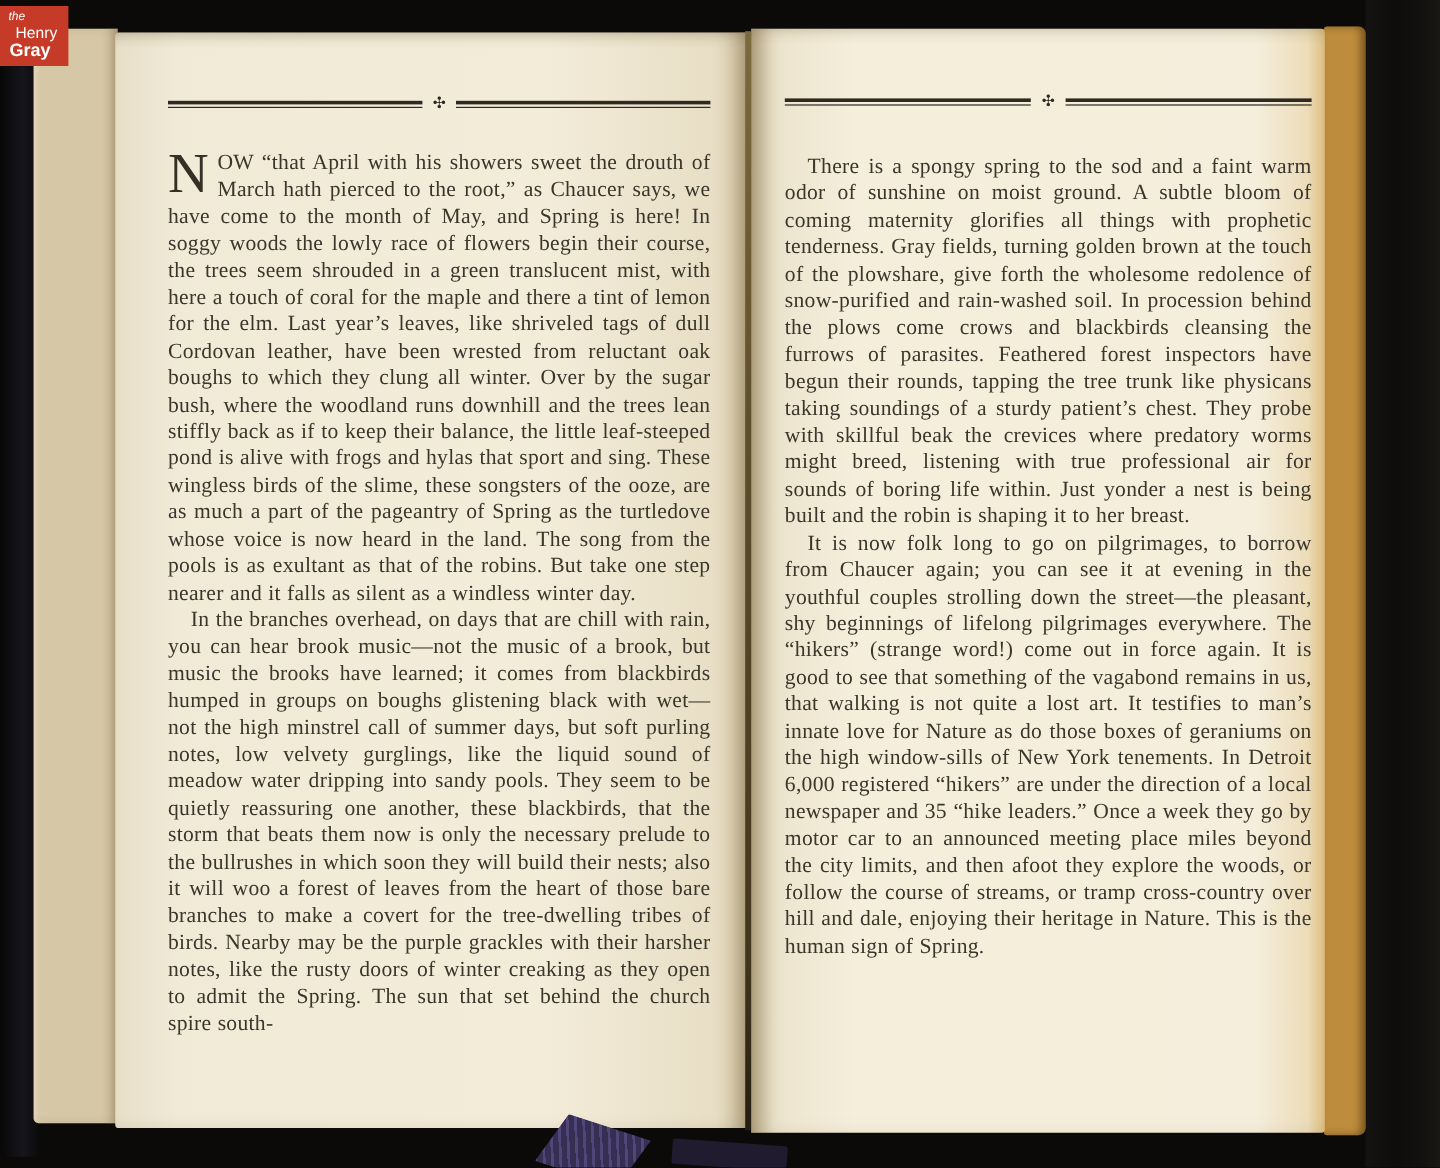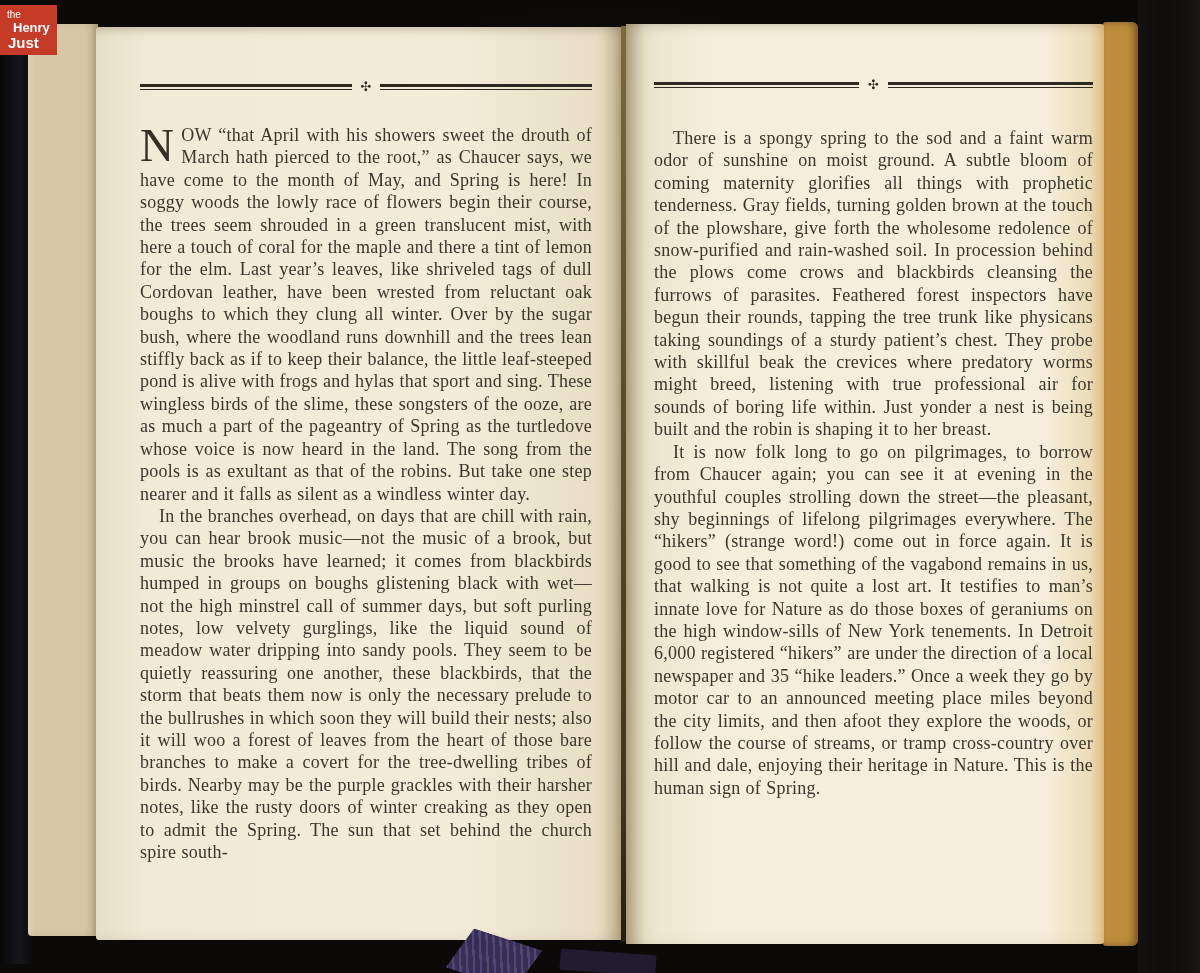--- a/index.html
+++ b/index.html
@@ -106,22 +106,22 @@
   
   .logo{
     position:absolute;left:0;top:5px;width:57px;height:50px;
     background:#c53b27;
     color:#ffffff;
     font-family:"Liberation Sans",sans-serif;
     box-sizing:border-box;
     padding:5px 0 0 6px;
     line-height:1;
   }
-  .logo .l-the{display:block;font-size:10px;margin:0 0 1px 1px;}
-  .logo .l-henry{display:block;font-size:13px;font-weight:bold;margin:0 0 1px 7px;}
+  .logo .l-the{display:block;font-size:10px;margin:0 0 1px 1px;font-style:italic;}
+  .logo .l-henry{display:block;font-size:13px;font-weight:normal;margin:0 0 1px 7px;}
   .logo .l-ford{display:block;font-size:15px;font-weight:bold;margin:1px 0 0 2px;}
 </style>
 </head>
 <body>
 
 <div class="scene">
 
   <div class="cover-left"></div>
   <div class="page-stack-left"></div>
   <div class="cover-right"></div>
@@ -152,16 +152,16 @@
       <p class="para indent">It is now folk long to go on pilgrimages, to borrow from Chaucer again; you can see it at evening in the youthful couples strolling down the street—the pleasant, shy beginnings of lifelong pilgrimages everywhere.  The “hikers” (strange word!) come out in force again.  It is good to see that something of the vagabond remains in us, that walking is not quite a lost art.  It testifies to man’s innate love for Nature as do those boxes of geraniums on the high window-sills of New York tenements.  In Detroit 6,000 registered “hikers” are under the direction of a local newspaper and 35 “hike leaders.”  Once a week they go by motor car to an announced meeting place miles beyond the city limits, and then afoot they explore the woods, or follow the course of streams, or tramp cross-country over hill and dale, enjoying their heritage in Nature.  This is the human sign of Spring.</p>
     </div>
   </div>
 
   <div class="ribbon-tail"></div>
   <div class="ribbon"></div>
 
   <div class="logo">
     <span class="l-the">the</span>
     <span class="l-henry">Henry</span>
-    <span class="l-ford">Just</span>
+    <span class="l-ford">Gray</span>
   </div>
 
 </div>
 
 </body></html>

